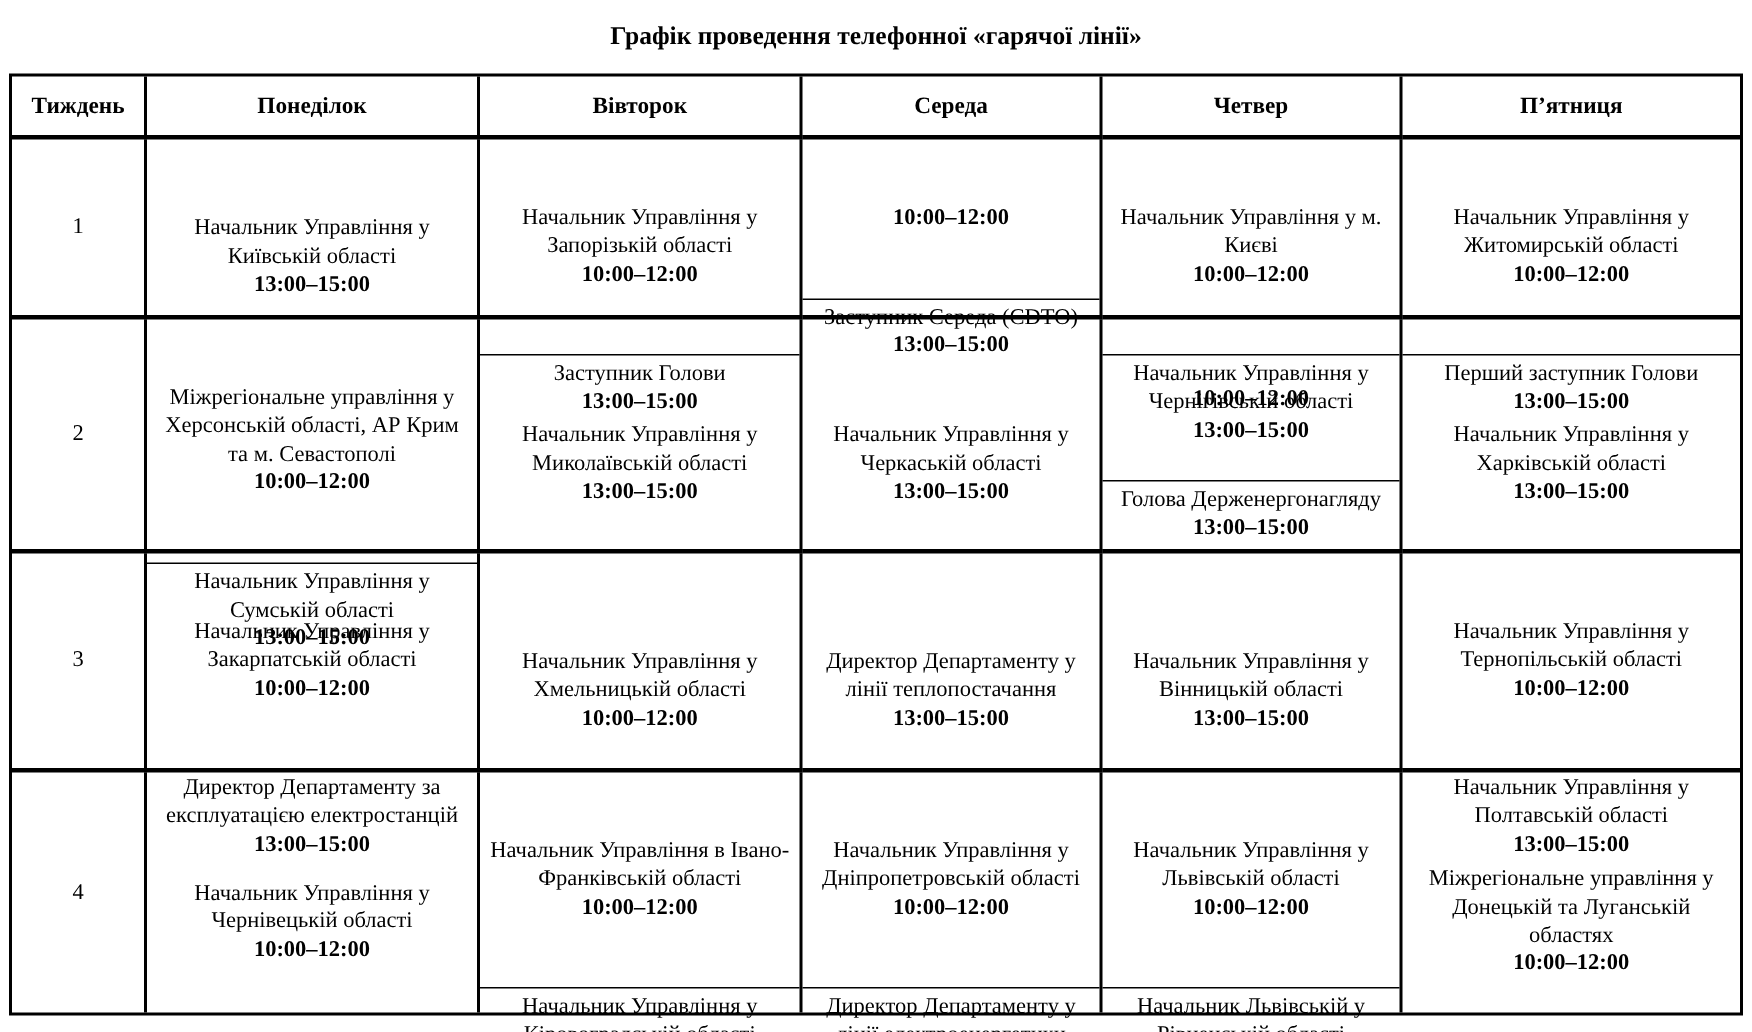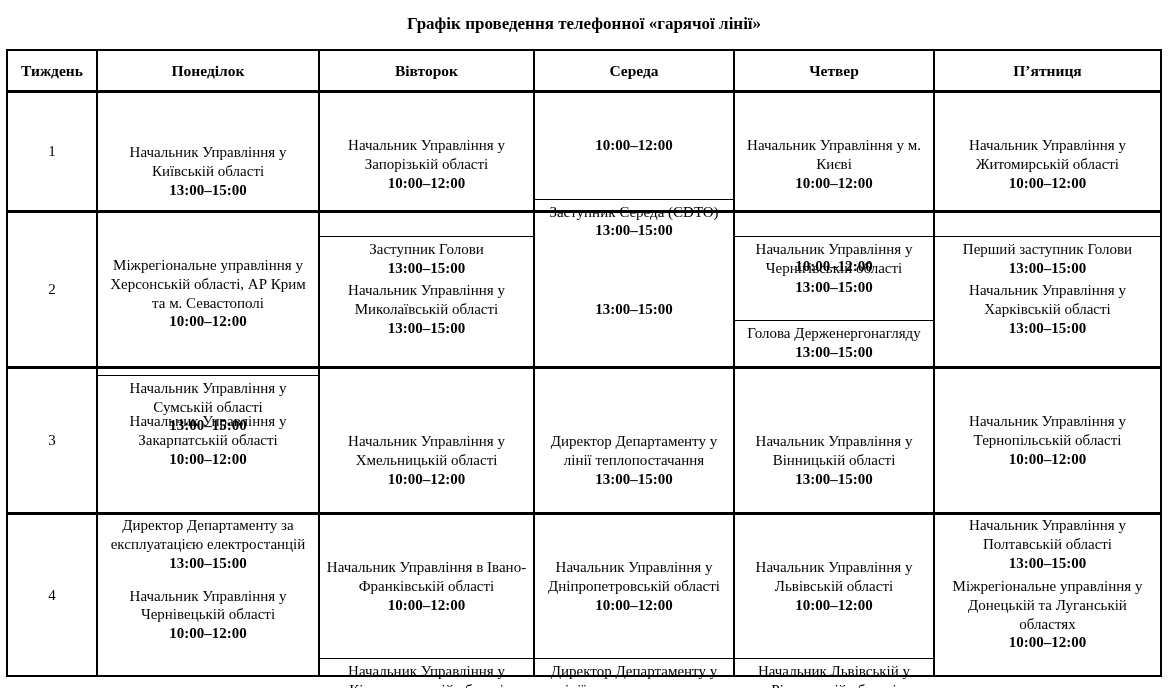--- a/index.html
+++ b/index.html
@@ -136,20 +136,21 @@
       </div>
     </div>
     <div class="gcell day-cell">
       <div class="entry">
         <div class="who">Начальник Управління у Миколаївській області</div>
         <div class="time">13:00–15:00</div>
       </div>
     </div>
     <div class="gcell day-cell">
       <div class="entry">
+        <div class="who">Начальник Управління у Черкаській області</div>
         <div class="time">13:00–15:00</div>
       </div>
     </div>
     <div class="gcell day-cell">
       <div class="entry">
         <div class="time">10:00–12:00</div>
       </div>
       <div class="entry">
         <div class="who">Голова Держенергонагляду</div>
         <div class="time">13:00–15:00</div>

